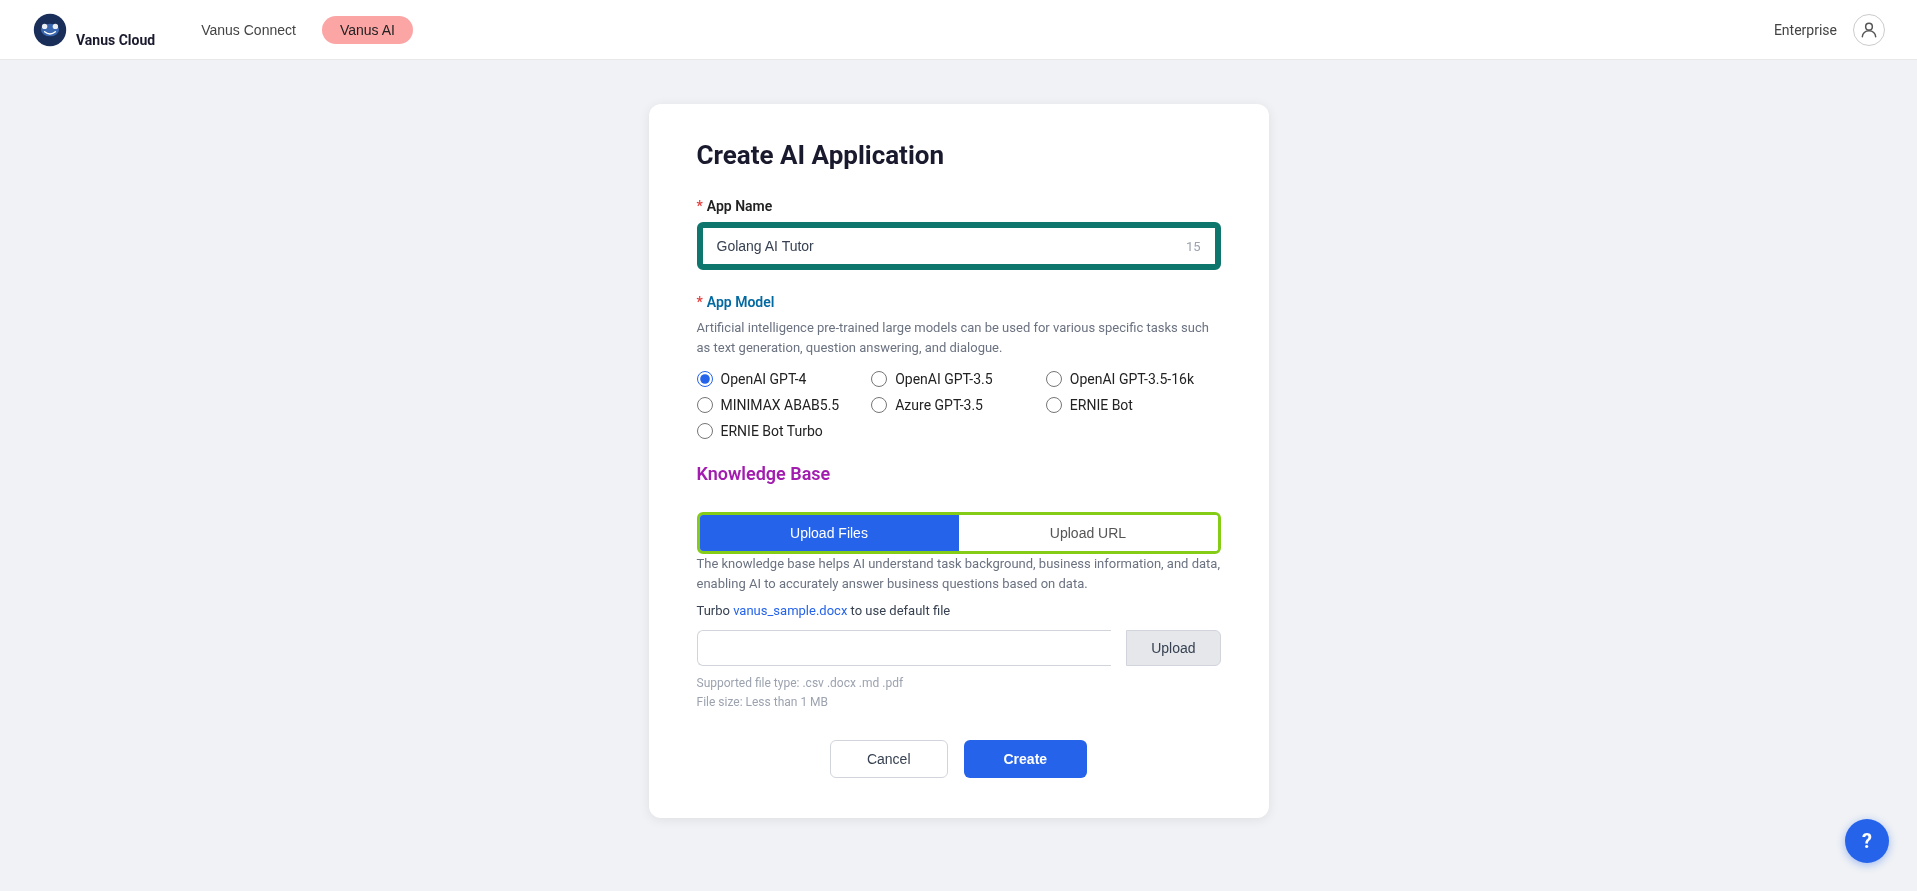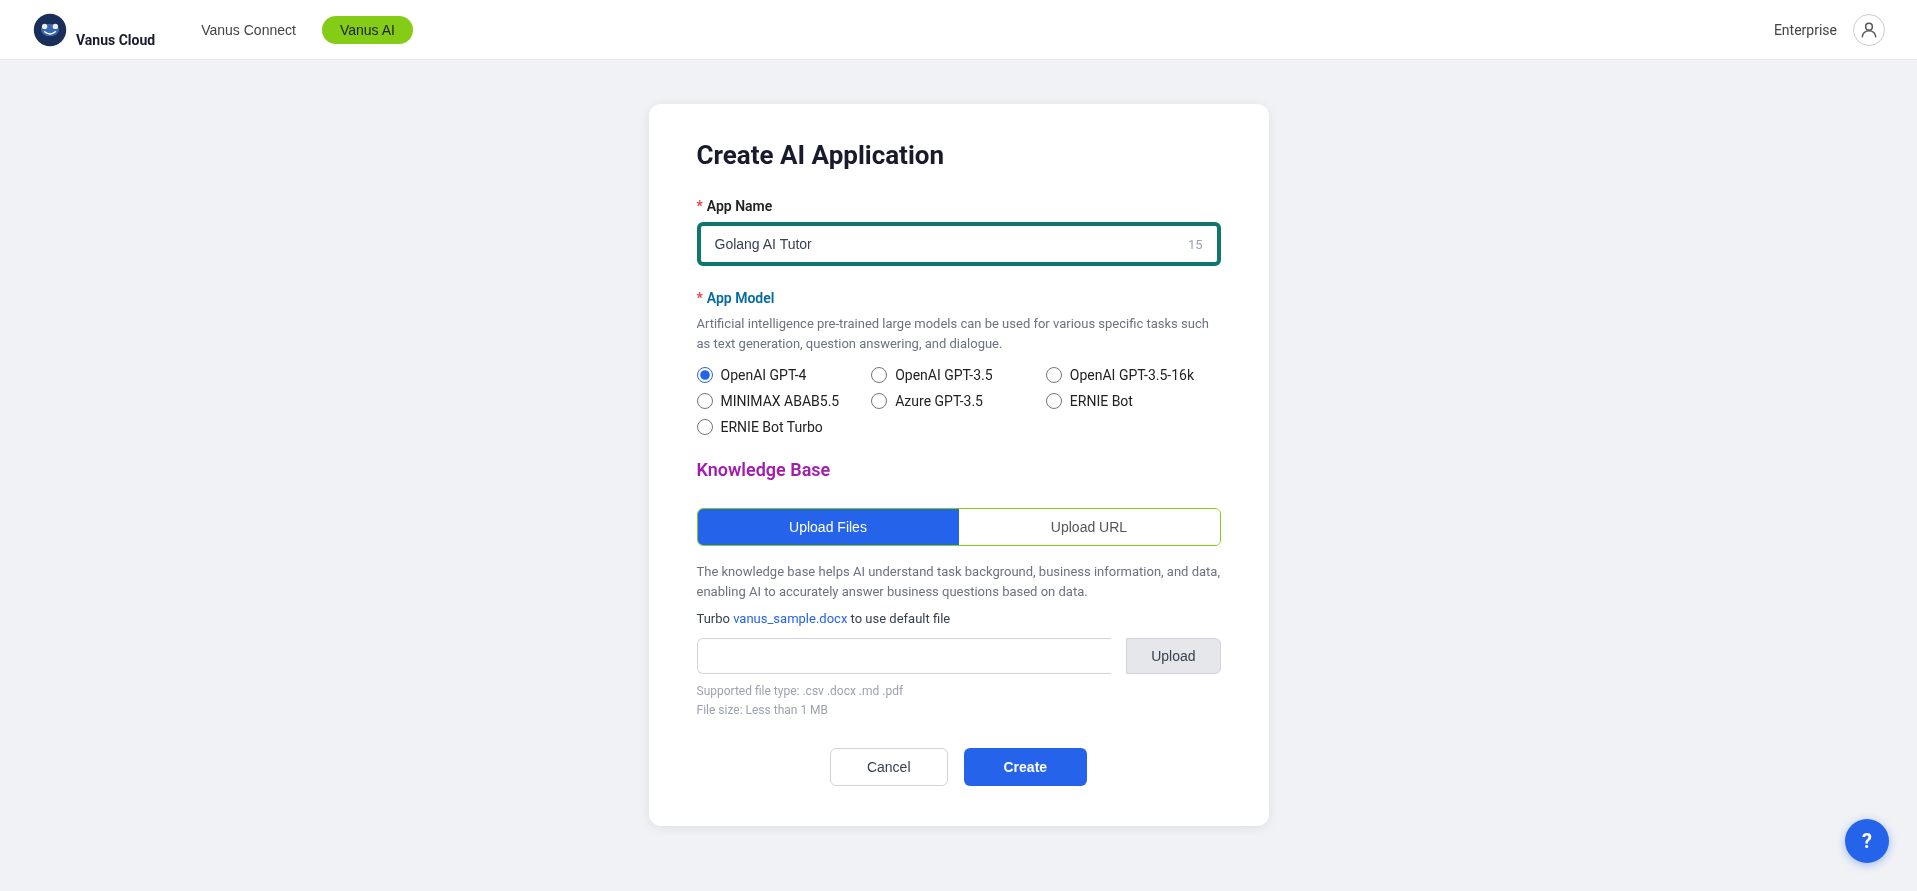--- a/index.html
+++ b/index.html
@@ -45,21 +45,21 @@
     .nav-link {
       padding: 6px 18px;
       border-radius: 20px;
       font-size: 14px;
       cursor: pointer;
       color: #444;
       background: transparent;
       border: none;
     }
     .nav-link.active {
-      background: #84cc16;
+      background: #fca5a5;
       font-weight: 500;
       color: #222;
     }
     .nav-right {
       display: flex;
       align-items: center;
       gap: 16px;
     }
     .enterprise-label {
       font-size: 14px;
@@ -119,21 +119,21 @@
       color: #e53e3e;
       font-size: 14px;
     }
 
     .app-model-label {
       color: #0369a1;
     }
 
     .text-input {
       width: 100%;
-      border: 4px solid #0f766e;
+      border: 6px solid #0f766e;
       border-radius: 6px;
       padding: 10px 14px;
       font-size: 14px;
       display: flex;
       align-items: center;
       justify-content: space-between;
       color: #374151;
     }
     .text-input input {
       border: none;
@@ -180,24 +180,24 @@
     
     .kb-title {
       font-size: 18px;
       font-weight: 600;
       color: #a21caf;
       margin-bottom: 28px;
     }
 
     .tab-toggle {
       display: flex;
-      border: 1px solid #84cc16;
+      border: 3px solid #84cc16;
       border-radius: 6px;
       overflow: hidden;
-      margin-bottom: 16px;
+      margin-bottom: 0;
     }
     .tab-btn {
       flex: 1;
       padding: 10px;
       font-size: 14px;
       font-weight: 500;
       cursor: pointer;
       border: none;
       outline: none;
       background: #fff;

